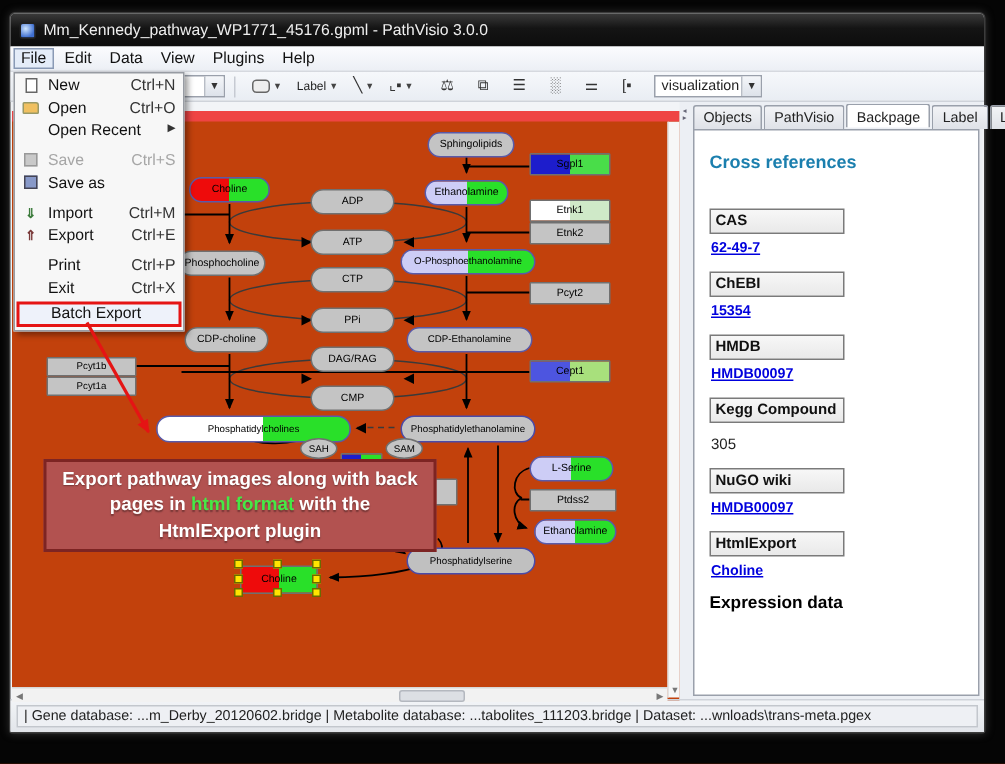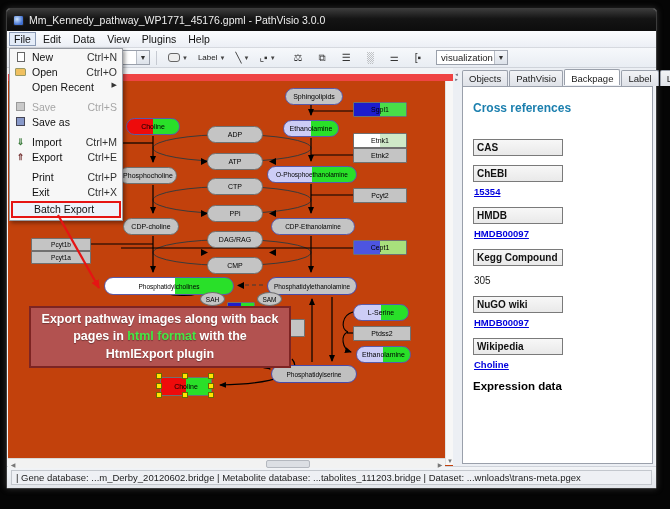--- a/index.html
+++ b/index.html
@@ -349,41 +349,42 @@
             <div class="tab">PathVisio</div>
             <div class="tab active">Backpage</div>
             <div class="tab">Label</div>
             <div class="tab">Legend</div>
           </div>
         <div class="rcontent">
           <div class="xref-heading">Cross references</div>
           <div id="refs">
               <div class="ref">
                 <div class="hdr">CAS</div>
+                <div class="val"><a href="#">62-49-7</a></div>
               </div>
               <div class="ref">
                 <div class="hdr">ChEBI</div>
                 <div class="val"><a href="#">15354</a></div>
               </div>
               <div class="ref">
                 <div class="hdr">HMDB</div>
                 <div class="val"><a href="#">HMDB00097</a></div>
               </div>
               <div class="ref">
                 <div class="hdr">Kegg Compound</div>
               </div>
               <div class="ref">
                 <div class="val plain">305</div>
               </div>
               <div class="ref">
                 <div class="hdr">NuGO wiki</div>
                 <div class="val"><a href="#">HMDB00097</a></div>
               </div>
               <div class="ref">
-                <div class="hdr">Wikipedia</div>
+                <div class="hdr">HtmlExport</div>
                 <div class="val"><a href="#">Choline</a></div>
               </div>
             </div>
           <div class="expr-heading">Expression data</div>
         </div>
       </div>
     </div>
 
     <div class="statusbar">
       <div class="inner">| Gene database: ...m_Derby_20120602.bridge | Metabolite database: ...tabolites_111203.bridge | Dataset: ...wnloads\trans-meta.pgex</div>

